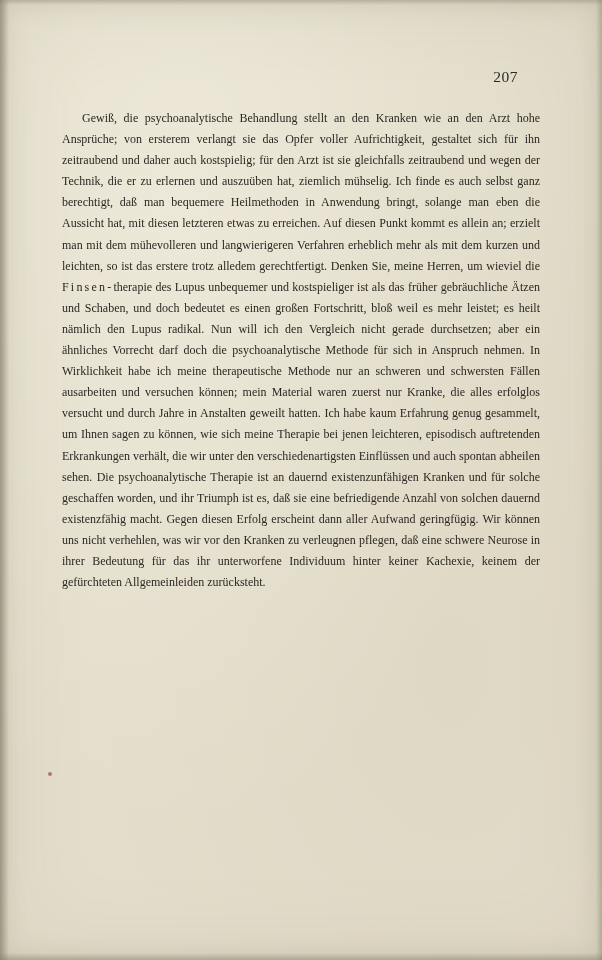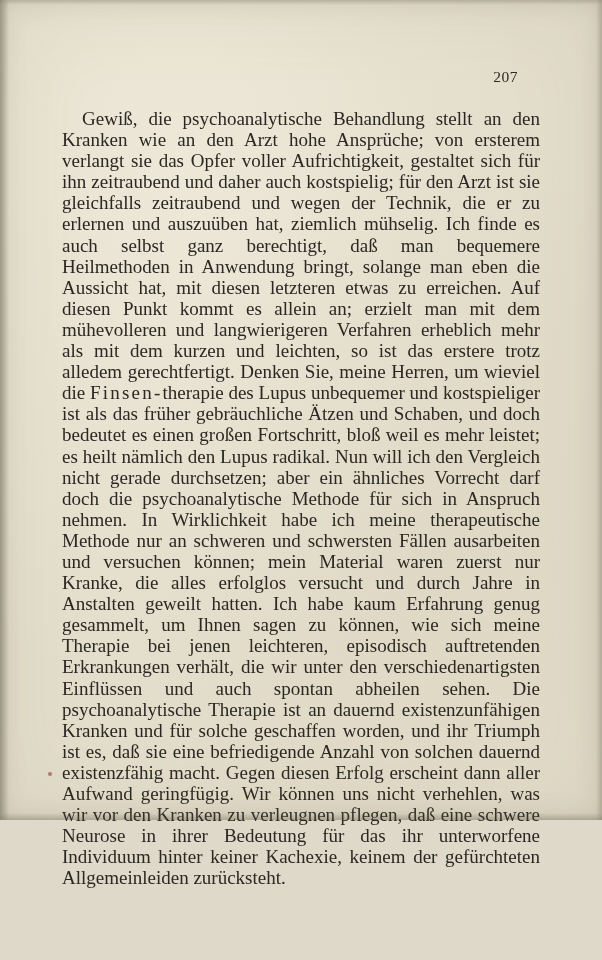--- a/index.html
+++ b/index.html
@@ -9,21 +9,21 @@
   body {
     width: 602px;
     height: 960px;
     background: #ded9c8;
     font-family: "Liberation Serif", serif;
     overflow: hidden;
   }
   #page {
     position: relative;
     width: 602px;
-    height: 820px;
+    height: 960px;
     background:
       radial-gradient(ellipse at 30% 20%, rgba(255,253,240,0.35) 0%, rgba(255,253,240,0) 60%),
       radial-gradient(ellipse at 75% 70%, rgba(214,206,184,0.35) 0%, rgba(214,206,184,0) 55%),
       #e3ddcb;
   }
   
   #vignette {
     position: absolute;
     inset: 0;
     pointer-events: none;
@@ -69,21 +69,21 @@
     color: #2b2a25;
     letter-spacing: 0.5px;
   }
 
   #textblock {
     position: absolute;
     left: 62px;
     top: 108px;
     width: 478px;
     color: #2a2823;
-    font-size: 19px;
+    font-size: 12px;
     line-height: 21.1px;
     text-align: justify;
     text-justify: inter-word;
   }
   #textblock p {
     margin: 0;
     text-align: justify;
   }
   #textblock p.indent {
     text-indent: 20px;

